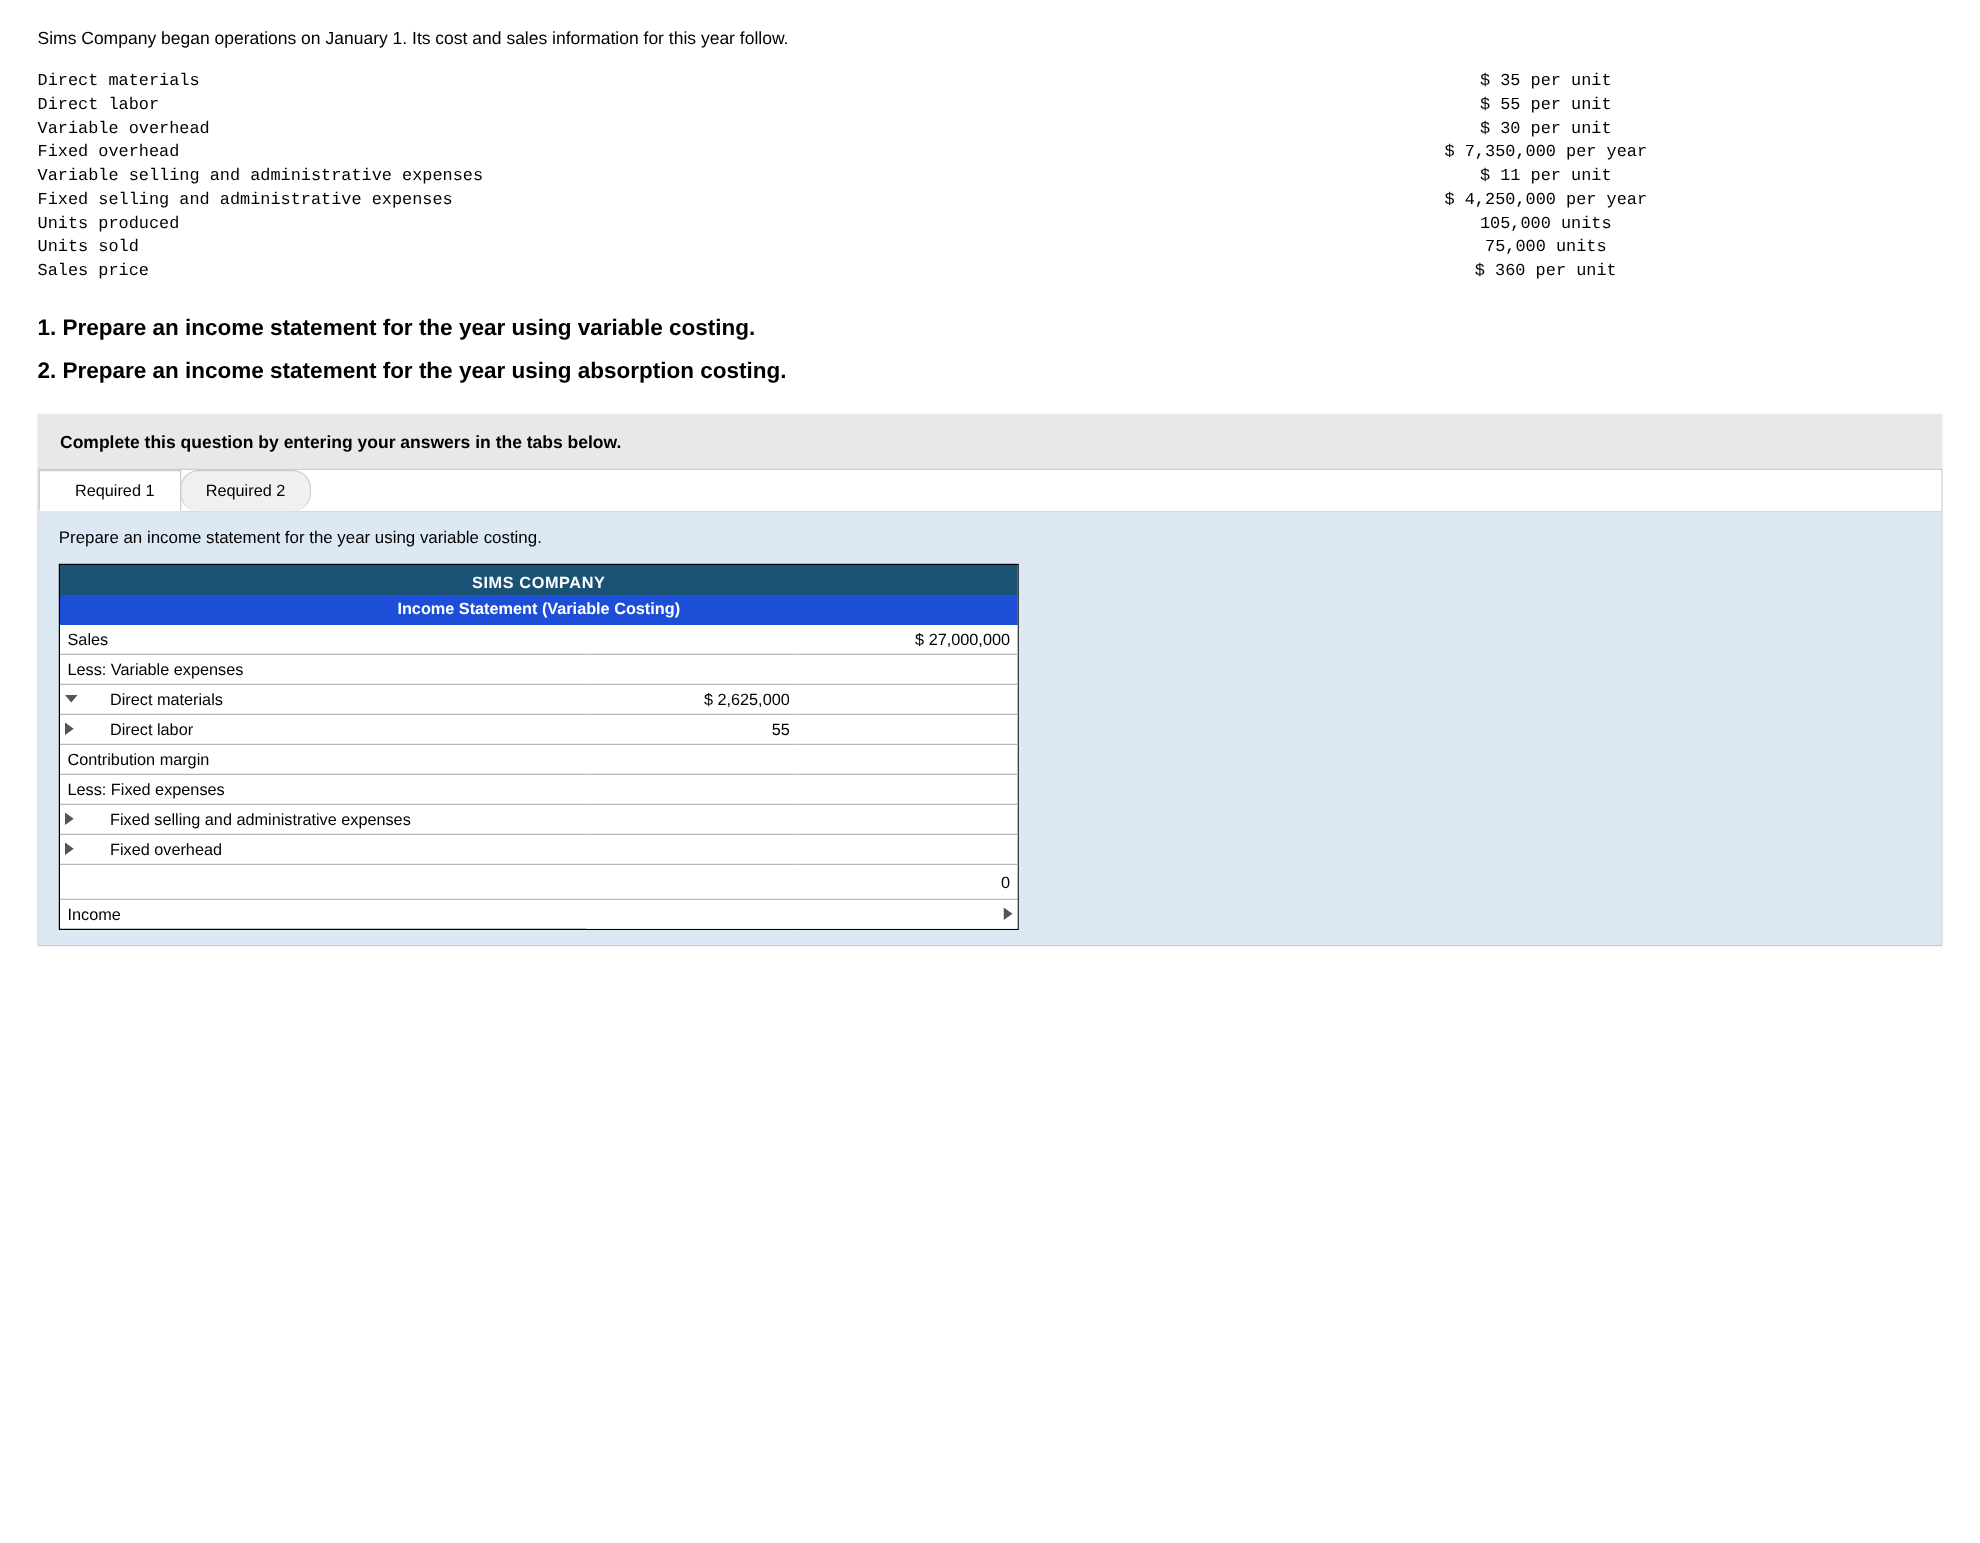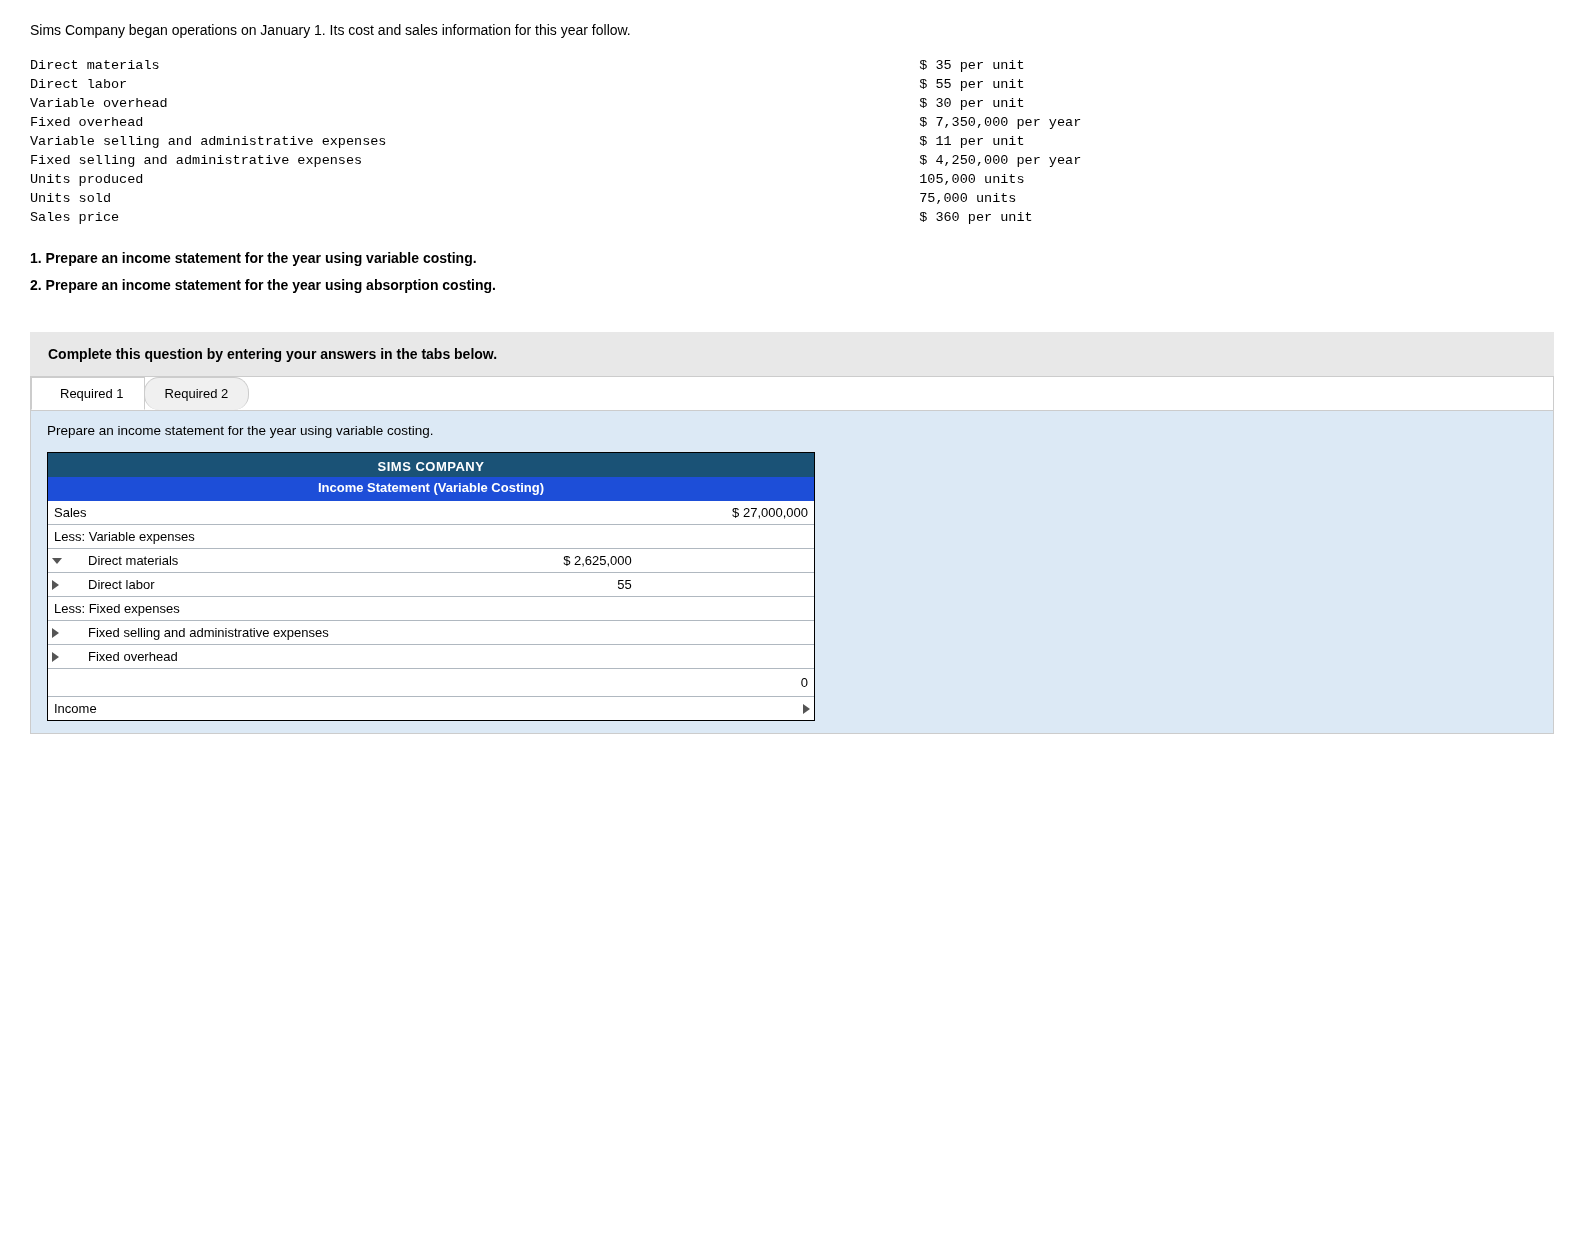--- a/index.html
+++ b/index.html
@@ -26,26 +26,26 @@
       font-size: 13.5px;
     }
     .cost-row {
       display: contents;
     }
     .cost-label {
       padding: 1px 0;
     }
     .cost-value {
       padding: 1px 0;
-      text-align: left;
+      text-align: center;
       white-space: nowrap;
     }
     .instructions {
-      margin-bottom: 34px;
-      font-size: 14px;
+      margin-bottom: 18px;
+      font-size: 18px;
       line-height: 1.8;
     }
     .instructions p {
       margin-bottom: 2px;
     }
     .complete-box {
       background: #e8e8e8;
       padding: 14px 18px;
       margin-bottom: 0;
       font-size: 14px;
@@ -317,20 +317,29 @@
           </td>
           <td class="col-mid input-cell">
             <span>55</span>
           </td>
           <td class="col-right input-cell">
             <input class="input-field" type="text" value="" style="">
           </td>
         </tr>
 
 
+        <tr>
+          <td class="col-label">Contribution margin</td>
+          <td class="col-mid input-cell">
+            <input class="input-field" type="text" value="" style="">
+          </td>
+          <td class="col-right input-cell">
+            <input class="input-field" type="text" value="" style="">
+          </td>
+        </tr>
 
         <tr>
           <td class="col-label">Less: Fixed expenses</td>
           <td class="col-mid input-cell">
             <input class="input-field" type="text" value="" style="">
           </td>
           <td class="col-right input-cell">
             <input class="input-field" type="text" value="" style="">
           </td>
         </tr>

